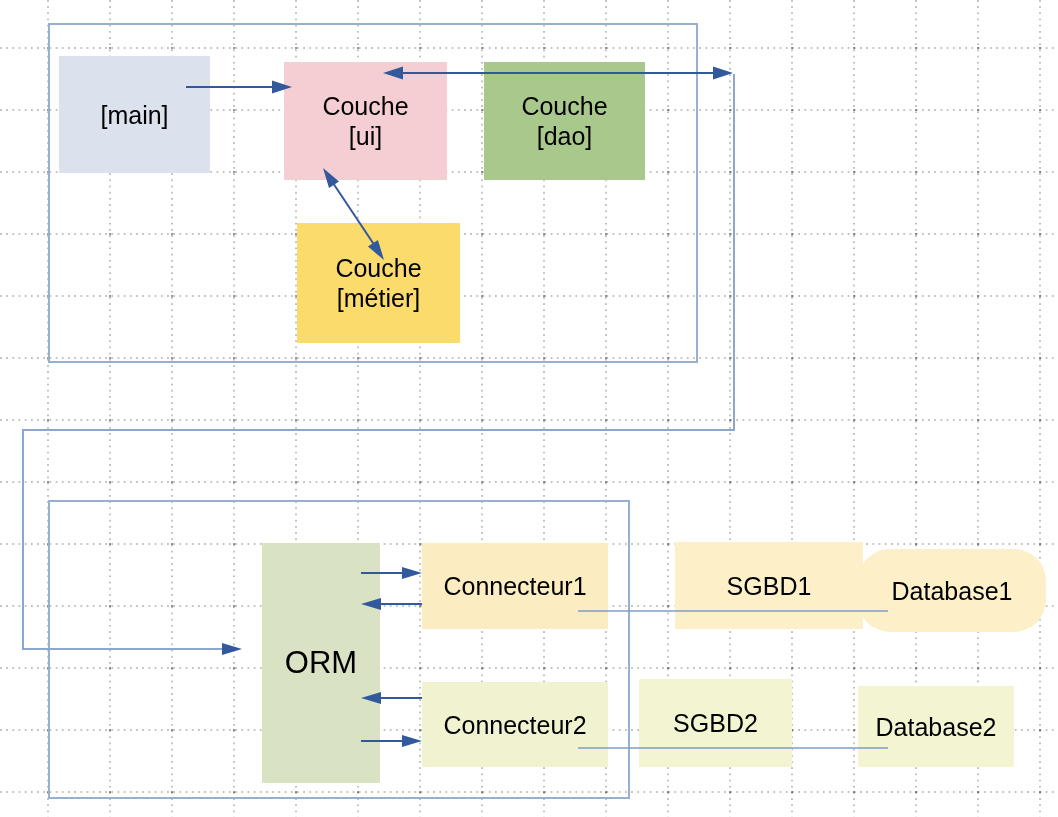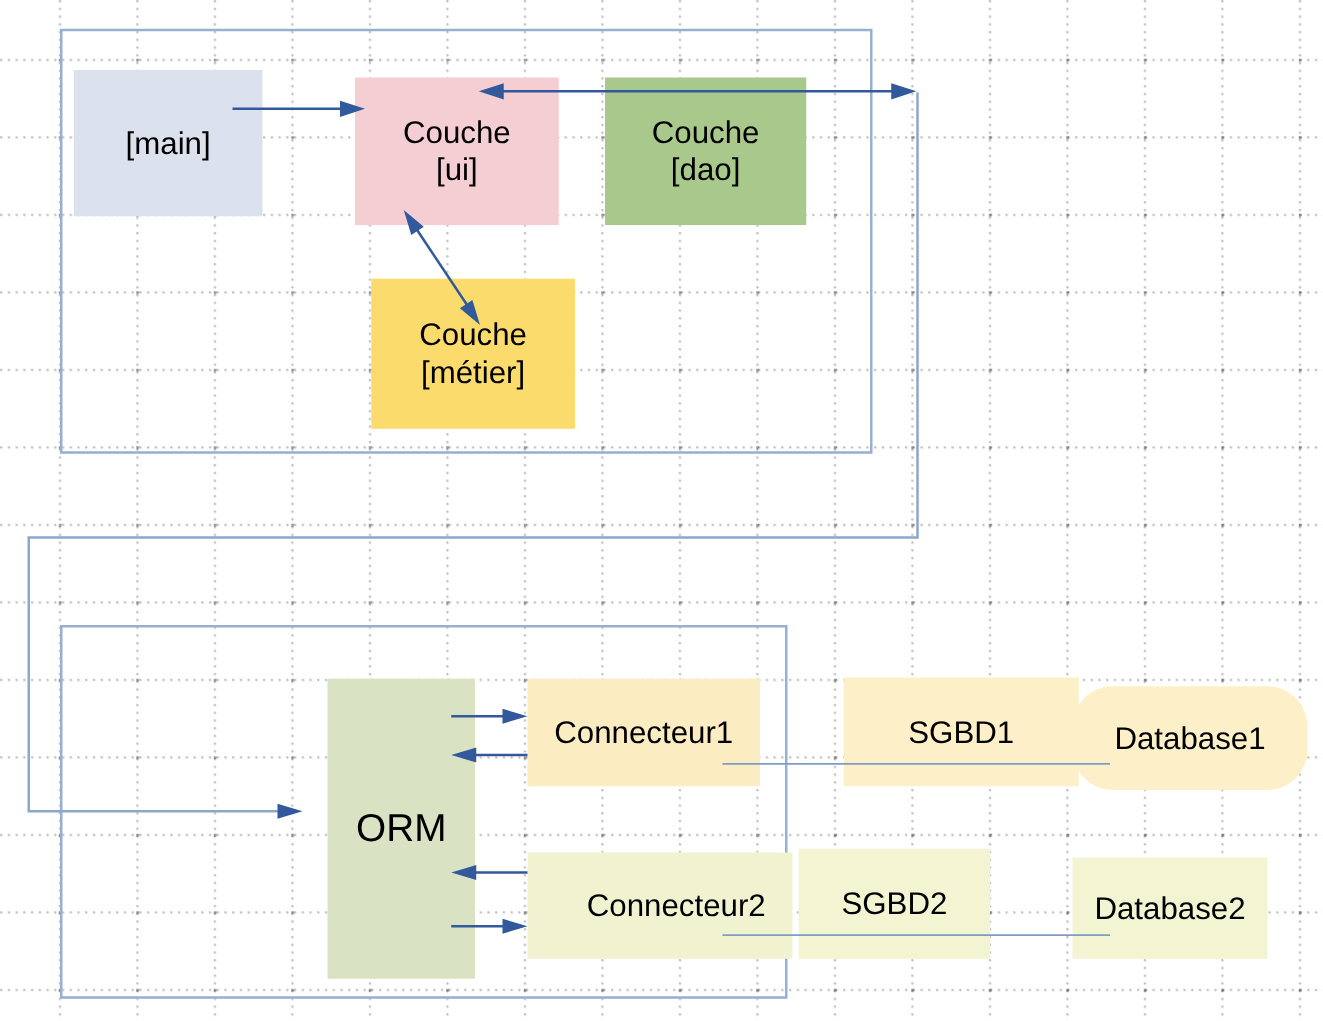--- a/index.html
+++ b/index.html
@@ -31,21 +31,21 @@
     text-align:center;
     font-size:25px;line-height:30px;
     white-space:nowrap;
   }
   .box-main{left:59px;top:56px;width:151px;height:117px;}
   .box-ui{left:284px;top:62px;width:163px;height:118px;}
   .box-dao{left:484px;top:62px;width:161px;height:118px;}
   .box-metier{left:297px;top:223px;width:163px;height:120px;}
   .box-orm{left:242px;top:543px;width:118px;height:240px;font-size:31px;margin-left:20px;}
   .box-connecteur1{left:422px;top:543px;width:186px;height:86px;}
-  .box-connecteur2{left:422px;top:682px;width:186px;height:85px;padding-left:26px;}
+  .box-connecteur2{left:422px;top:682px;width:186px;height:85px;}
   .box-sgbd1{left:675px;top:542px;width:188px;height:87px;}
   .box-sgbd2{left:639px;top:679px;width:153px;height:88px;}
   .box-database1{left:858px;top:549px;width:188px;height:83px;border-radius:32px;}
   .box-database2{left:858px;top:686px;width:156px;height:81px;}
   svg.overlay{
     position:absolute;left:0;top:0;width:1058px;height:817px;
     pointer-events:none;
   }
   svg.overlay path{pointer-events:stroke;}
   .ln{fill:none;stroke-width:2;}

